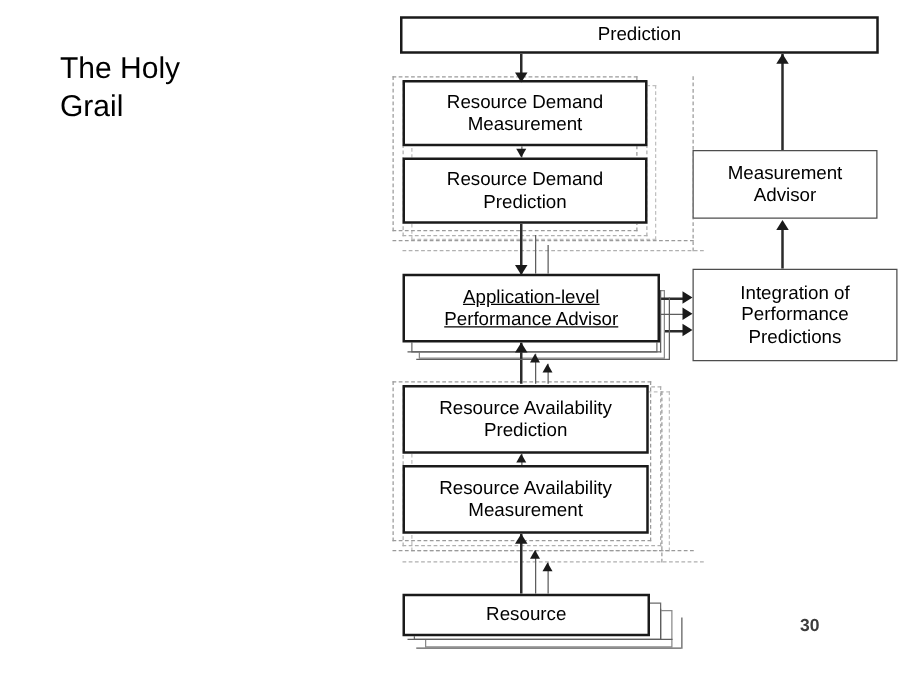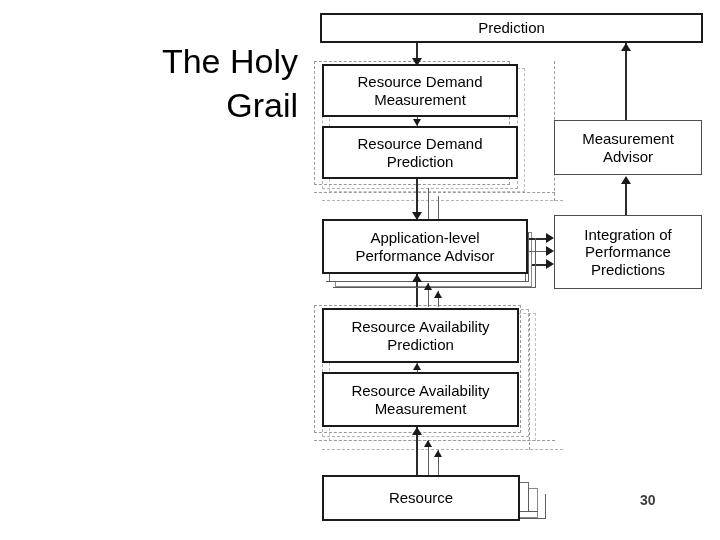--- a/index.html
+++ b/index.html
@@ -15,22 +15,22 @@
     font-family: "Liberation Sans", sans-serif;
     color: #000000;
   }
 
   
   #slide-title {
     position: absolute;
     left: 48px;
     top: 40px;
     width: 250px;
-    text-align: right;
-    font-size: 34px;
+    text-align: left;
+    font-size: 24px;
     line-height: 1.28;
     color: #000000;
     white-space: pre-line;
   }
 
   
   #diagram {
     position: absolute;
     left: 0;
     top: 0;
@@ -170,31 +170,31 @@
   <div class="arrow down" style="left:412px; top:212px;"></div>
   <div class="vline thin" style="left:428px; top:188px; height:31px;"></div>
   <div class="vline thin" style="left:438px; top:196px; height:23px;"></div>
 
   <div class="node thin" style="left:554px; top:120px; width:148px; height:55px;">Measurement
 Advisor</div>
 
   <div class="vline" style="left:625px; top:43px; height:77px;"></div>
   <div class="arrow up" style="left:621px; top:43px;"></div>
 
-  <div class="node thin" style="left:554px; top:215px; width:148px; height:74px;">Integration of
+  <div class="node thin" style="left:554px; top:215px; width:164px; height:74px;">Integration of
 Performance
 Predictions</div>
 
   <div class="vline" style="left:625px; top:178px; height:37px;"></div>
   <div class="arrow up" style="left:621px; top:176px;"></div>
 
   <div class="stack s3" style="left:335px; top:232px; width:197px; height:55px;"></div>
   <div class="stack s2" style="left:329px; top:227px; width:197px; height:55px;"></div>
 
-  <div class="node" style="left:322px; top:219px; width:206px; height:55px;">Application-level
+  <div class="node" style="left:322px; top:219px; width:206px; height:55px;text-decoration:underline;">Application-level
 Performance Advisor</div>
 
   <div class="hline" style="left:519px; top:238px; width:29px;"></div>
   <div class="arrow right" style="left:546px; top:233px;"></div>
   <div class="hline thin" style="left:526px; top:251px; width:22px;"></div>
   <div class="arrow right" style="left:546px; top:246px;"></div>
   <div class="hline" style="left:532px; top:264px; width:16px;"></div>
   <div class="arrow right" style="left:546px; top:259px;"></div>
 
   <div class="group g3" style="left:329px; top:313px; width:207px; height:128px;"></div>
@@ -213,21 +213,21 @@
   <div class="vline" style="left:416px; top:274px; height:33px;"></div>
   <div class="arrow up" style="left:412px; top:274px;"></div>
   <div class="vline thin" style="left:428px; top:283px; height:24px;"></div>
   <div class="arrow small up" style="left:424px; top:283px;"></div>
   <div class="vline thin" style="left:438px; top:291px; height:16px;"></div>
   <div class="arrow small up" style="left:434px; top:291px;"></div>
 
   <div class="stack s3" style="left:340px; top:488px; width:198px; height:30px;"></div>
   <div class="stack s2" style="left:331px; top:482px; width:198px; height:30px;"></div>
 
-  <div class="node" style="left:322px; top:475px; width:198px; height:46px;">Resource</div>
+  <div class="node" style="left:322px; top:475px; width:198px; height:34px;">Resource</div>
 
   <div class="vline" style="left:416px; top:427px; height:48px;"></div>
   <div class="arrow up" style="left:412px; top:427px;"></div>
   <div class="vline thin" style="left:428px; top:440px; height:35px;"></div>
   <div class="arrow small up" style="left:424px; top:440px;"></div>
   <div class="vline thin" style="left:438px; top:450px; height:25px;"></div>
   <div class="arrow small up" style="left:434px; top:450px;"></div>
 
   <div class="group" style="left:314px; top:192px; width:241px; height:1px; border-style:dashed; border-width:1px 0 0 0;"></div>
   <div class="group g2" style="left:322px; top:200px; width:241px; height:1px; border-style:dashed; border-width:1px 0 0 0;"></div>

